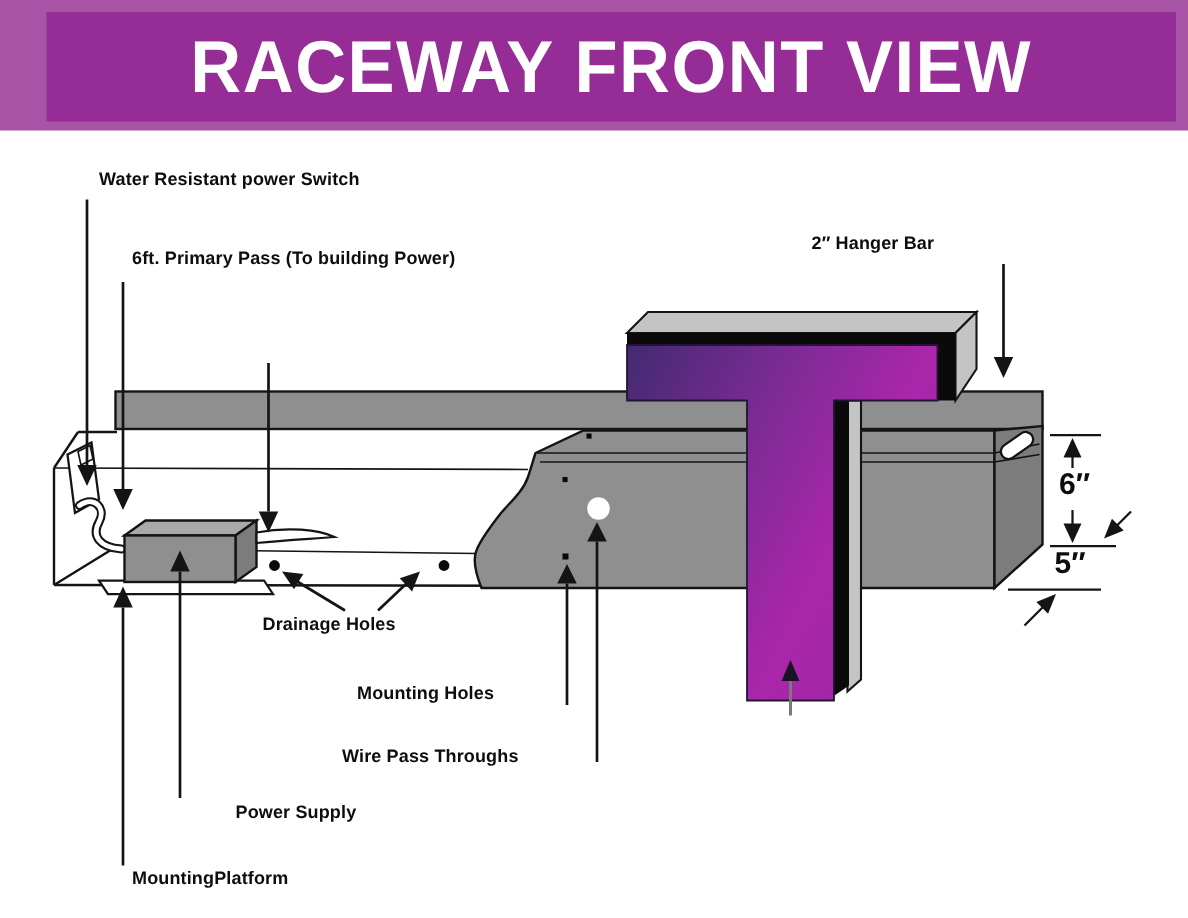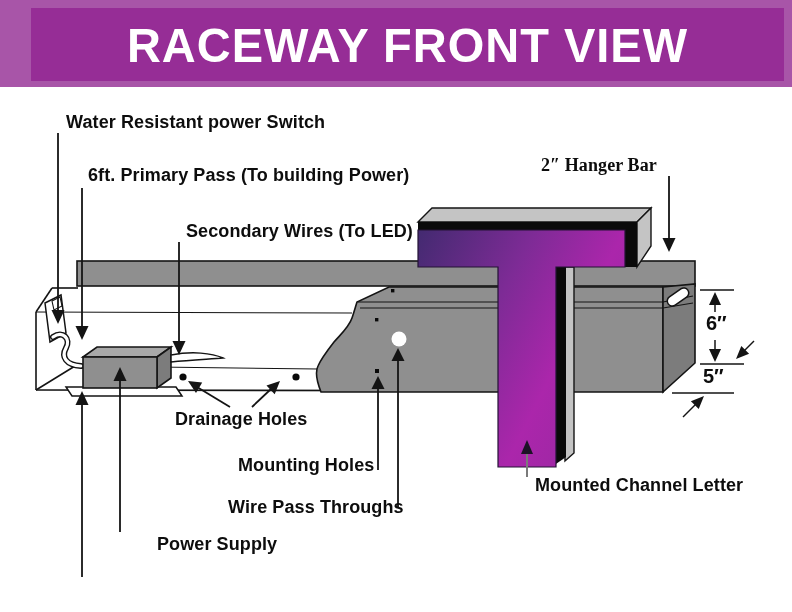--- a/index.html
+++ b/index.html
@@ -27,21 +27,21 @@
     display:flex;align-items:center;justify-content:center;margin-left:23px;
   }
   #header .title{
     color:var(--header-text);
     font-size:47px;font-weight:bold;letter-spacing:1px;
     transform:scaleY(1.04);
     white-space:nowrap;
   }
   svg#drawing{position:absolute;left:0;top:0;}
   .lbl{
-    position:absolute;color:#0d0d0d;font-size:18px;font-weight:600;
+    position:absolute;color:#0d0d0d;font-size:12px;font-weight:600;
     white-space:nowrap;letter-spacing:0.1px;
   }
   .dim{
     position:absolute;color:#0d0d0d;font-size:20px;font-weight:600;white-space:nowrap;
   }
   
   .ln{stroke:var(--ink);stroke-width:1.6;fill:none;}
   .ln-thin{stroke:var(--ink);stroke-width:1.1;fill:none;}
   .g-fill{fill:var(--gray);stroke:var(--ink);stroke-width:1.6;}
   .g-dark{fill:var(--gray-dark);stroke:var(--ink);stroke-width:1.6;}
@@ -184,23 +184,22 @@
       <polygon class="ahead" points="715,362 709,349 721,349"></polygon>
       <line class="dimline" x1="754" y1="341" x2="741" y2="354"></line>
       <polygon class="ahead" points="736,359 749.1,353.7 741.3,345.9"></polygon>
       <line class="dimline" x1="683" y1="417" x2="696" y2="404"></line>
       <polygon class="ahead" points="704,396 698.7,409.1 690.9,401.3"></polygon>
     </g>
   </svg>
 
   <div class="lbl" style="left:66px;top:112px;">Water Resistant power Switch</div>
   <div class="lbl" style="left:88px;top:165px;">6ft. Primary Pass (To building Power)</div>
-  <div class="lbl" style="left:186px;top:221px;">Secondary Wires (To LED)</div>
-  <div class="lbl" style="left:541px;top:155px;font-family:Liberation Serif, serif;">2″ Hanger Bar</div>
+  <div class="lbl" style="left:541px;top:155px;">2″ Hanger Bar</div>
   <div class="lbl" style="left:175px;top:409px;">Drainage Holes</div>
   <div class="lbl" style="left:238px;top:455px;">Mounting Holes</div>
   <div class="lbl" style="left:228px;top:497px;text-align:center;">Wire Pass Throughs</div>
   <div class="lbl" style="left:125px;top:534px;margin-left:32px;">Power Supply</div>
-  <div class="lbl" style="left:535px;top:475px;">Mounted Channel Letter</div>
+  <div class="lbl" style="left:88px;top:578px;">MountingPlatform</div>
   <div class="dim" style="left:706px;top:312px;">6″</div>
   <div class="dim" style="left:703px;top:365px;">5″</div>
 
 </div>
 
 </body></html>

